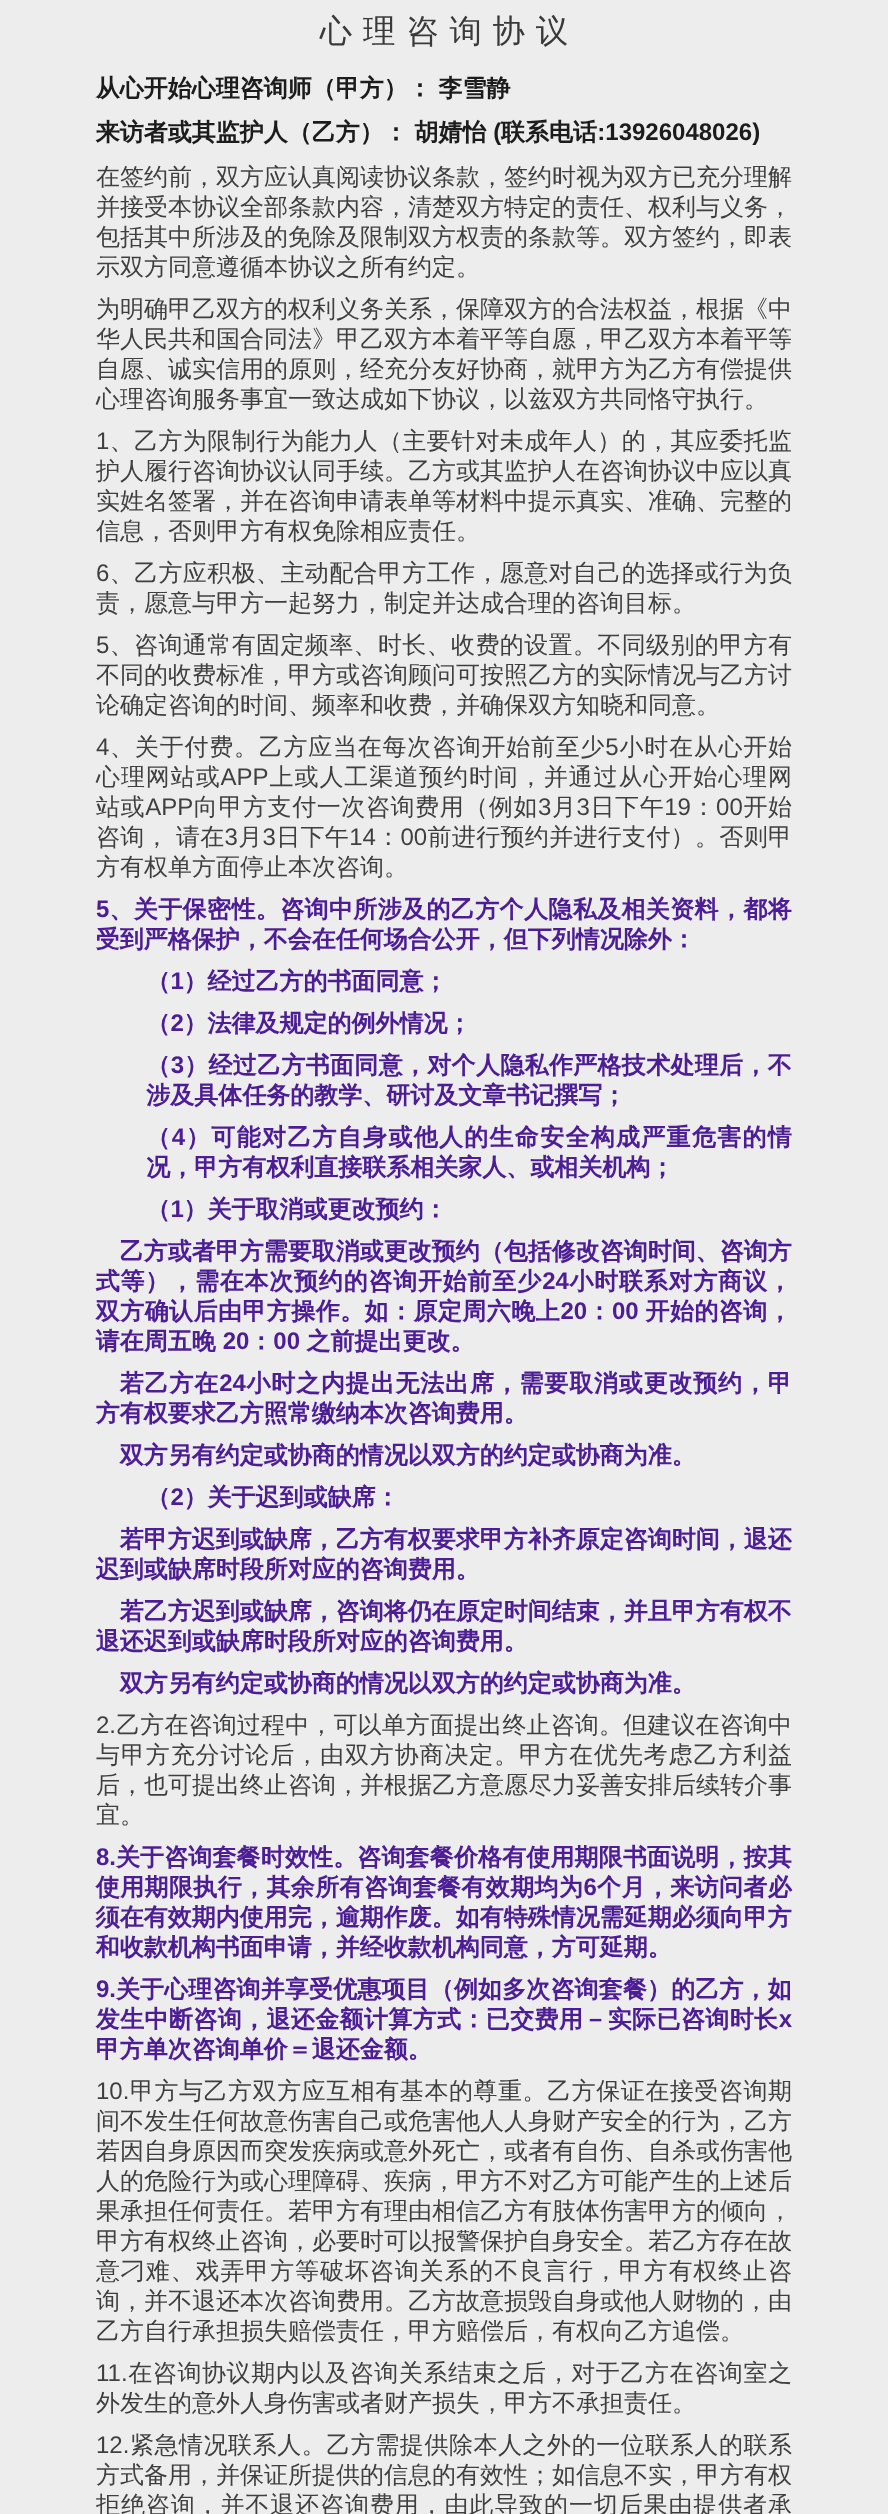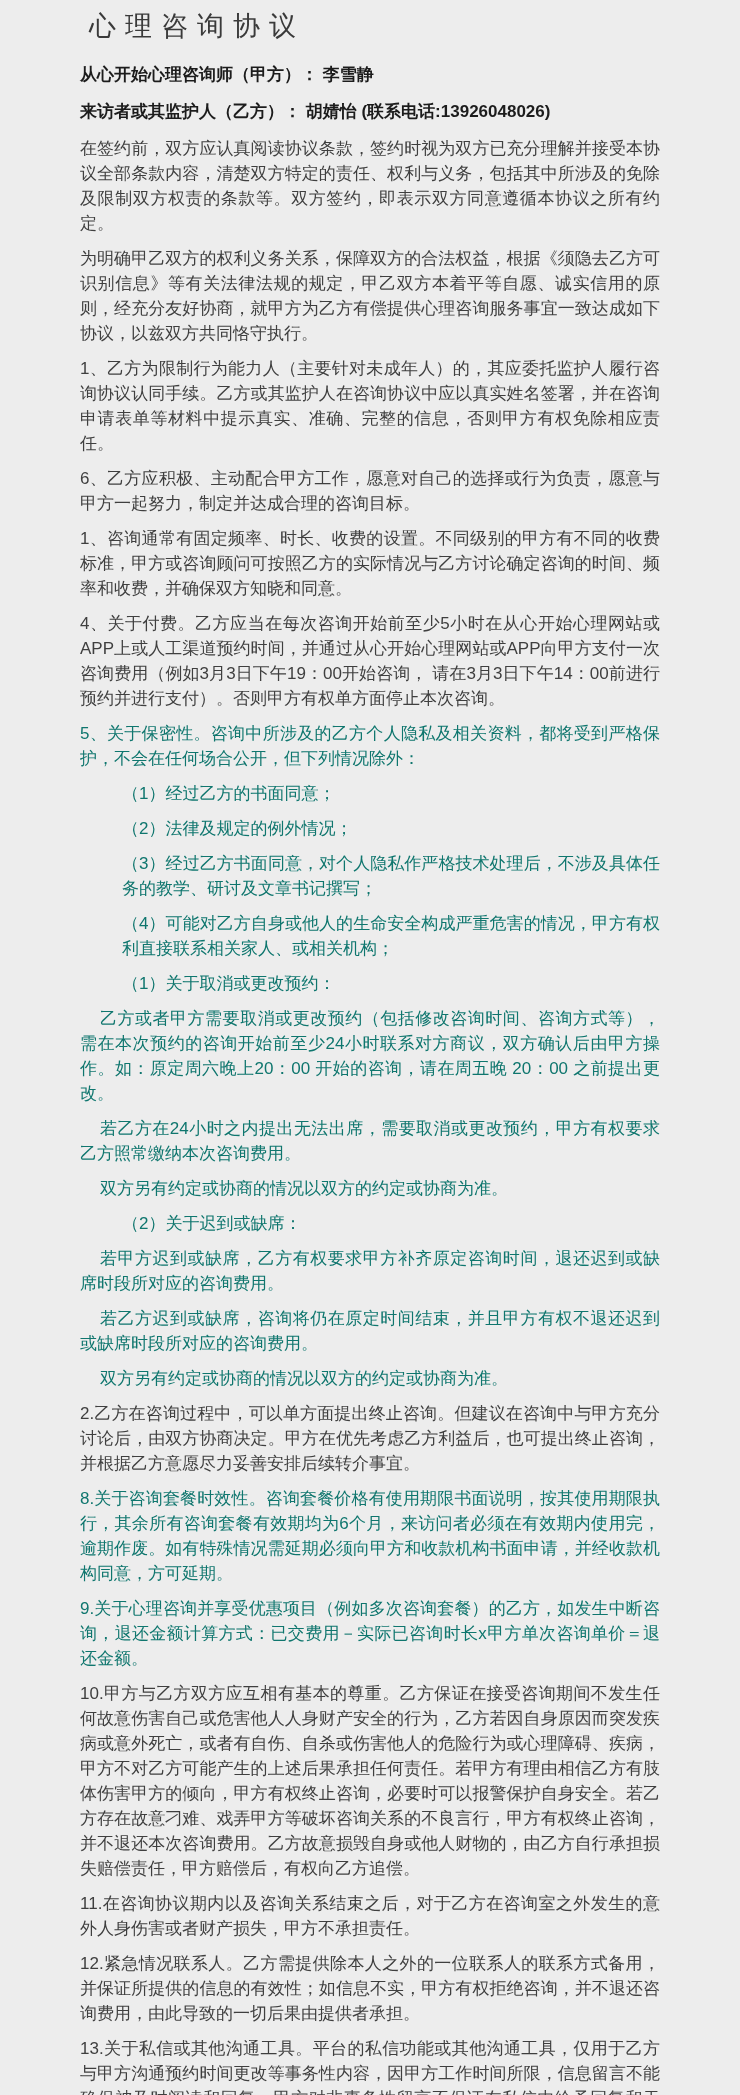--- a/index.html
+++ b/index.html
@@ -5,44 +5,44 @@
   html,body{margin:0;padding:0;}
   body{
     width:740px;height:2095px;overflow:hidden;
     background:#ededed;
     font-family:"Liberation Sans","DejaVu Sans",sans-serif;
     color:#3f3f3f;
   }
   .page{width:580px;margin:0 auto;padding-top:8px;}
   h1.title{
     font-size:27px;font-weight:400;color:#3a3a3a;
-    text-align:left;letter-spacing:9px;text-indent:9px;
+    text-align:center;letter-spacing:9px;text-indent:9px;
     margin:0 0 18px 0;line-height:36px;
   }
-  p{margin:0 0 10px 0;font-size:17px;line-height:25px;text-align:justify;}
+  p{margin:0 0 10px 0;font-size:20px;line-height:25px;text-align:justify;}
   p.party{font-weight:700;color:#1c1c1c;margin-bottom:12px;}
-  .b{font-weight:400;color:#0f766e;}
+  .b{font-weight:700;color:#4c1d95;}
   .s1{margin-left:42px;}
   .ind{text-indent:20px;}
 </style>
 </head>
 <body>
 
 <div class="page">
 
   <h1 class="title">心理咨询协议</h1>
 
   <p class="party">从心开始心理咨询师（甲方）： 李雪静</p>
   <p class="party">来访者或其监护人（乙方）： 胡婧怡 (联系电话:13926048026)</p>
 
   <p>在签约前，双方应认真阅读协议条款，签约时视为双方已充分理解并接受本协议全部条款内容，清楚双方特定的责任、权利与义务，包括其中所涉及的免除及限制双方权责的条款等。双方签约，即表示双方同意遵循本协议之所有约定。</p>
-  <p>为明确甲乙双方的权利义务关系，保障双方的合法权益，根据《须隐去乙方可识别信息》等有关法律法规的规定，甲乙双方本着平等自愿、诚实信用的原则，经充分友好协商，就甲方为乙方有偿提供心理咨询服务事宜一致达成如下协议，以兹双方共同恪守执行。</p>
+  <p>为明确甲乙双方的权利义务关系，保障双方的合法权益，根据《中华人民共和国合同法》甲乙双方本着平等自愿，甲乙双方本着平等自愿、诚实信用的原则，经充分友好协商，就甲方为乙方有偿提供心理咨询服务事宜一致达成如下协议，以兹双方共同恪守执行。</p>
   <p>1、乙方为限制行为能力人（主要针对未成年人）的，其应委托监护人履行咨询协议认同手续。乙方或其监护人在咨询协议中应以真实姓名签署，并在咨询申请表单等材料中提示真实、准确、完整的信息，否则甲方有权免除相应责任。</p>
   <p>6、乙方应积极、主动配合甲方工作，愿意对自己的选择或行为负责，愿意与甲方一起努力，制定并达成合理的咨询目标。</p>
-  <p>1、咨询通常有固定频率、时长、收费的设置。不同级别的甲方有不同的收费标准，甲方或咨询顾问可按照乙方的实际情况与乙方讨论确定咨询的时间、频率和收费，并确保双方知晓和同意。</p>
+  <p>5、咨询通常有固定频率、时长、收费的设置。不同级别的甲方有不同的收费标准，甲方或咨询顾问可按照乙方的实际情况与乙方讨论确定咨询的时间、频率和收费，并确保双方知晓和同意。</p>
   <p>4、关于付费。乙方应当在每次咨询开始前至少5小时在从心开始心理网站或APP上或人工渠道预约时间，并通过从心开始心理网站或APP向甲方支付一次咨询费用（例如3月3日下午19：00开始咨询， 请在3月3日下午14：00前进行预约并进行支付）。否则甲方有权单方面停止本次咨询。</p>
   <p class="b">5、关于保密性。咨询中所涉及的乙方个人隐私及相关资料，都将受到严格保护，不会在任何场合公开，但下列情况除外：</p>
   <p class="b s1">（1）经过乙方的书面同意；</p>
   <p class="b s1">（2）法律及规定的例外情况；</p>
   <p class="b s1">（3）经过乙方书面同意，对个人隐私作严格技术处理后，不涉及具体任务的教学、研讨及文章书记撰写；</p>
   <p class="b s1">（4）可能对乙方自身或他人的生命安全构成严重危害的情况，甲方有权利直接联系相关家人、或相关机构；</p>
   <p class="b s1">（1）关于取消或更改预约：</p>
   <p class="b ind">乙方或者甲方需要取消或更改预约（包括修改咨询时间、咨询方式等），需在本次预约的咨询开始前至少24小时联系对方商议，双方确认后由甲方操作。如：原定周六晚上20：00 开始的咨询，请在周五晚 20：00 之前提出更改。</p>
   <p class="b ind">若乙方在24小时之内提出无法出席，需要取消或更改预约，甲方有权要求乙方照常缴纳本次咨询费用。</p>
   <p class="b ind">双方另有约定或协商的情况以双方的约定或协商为准。</p>

